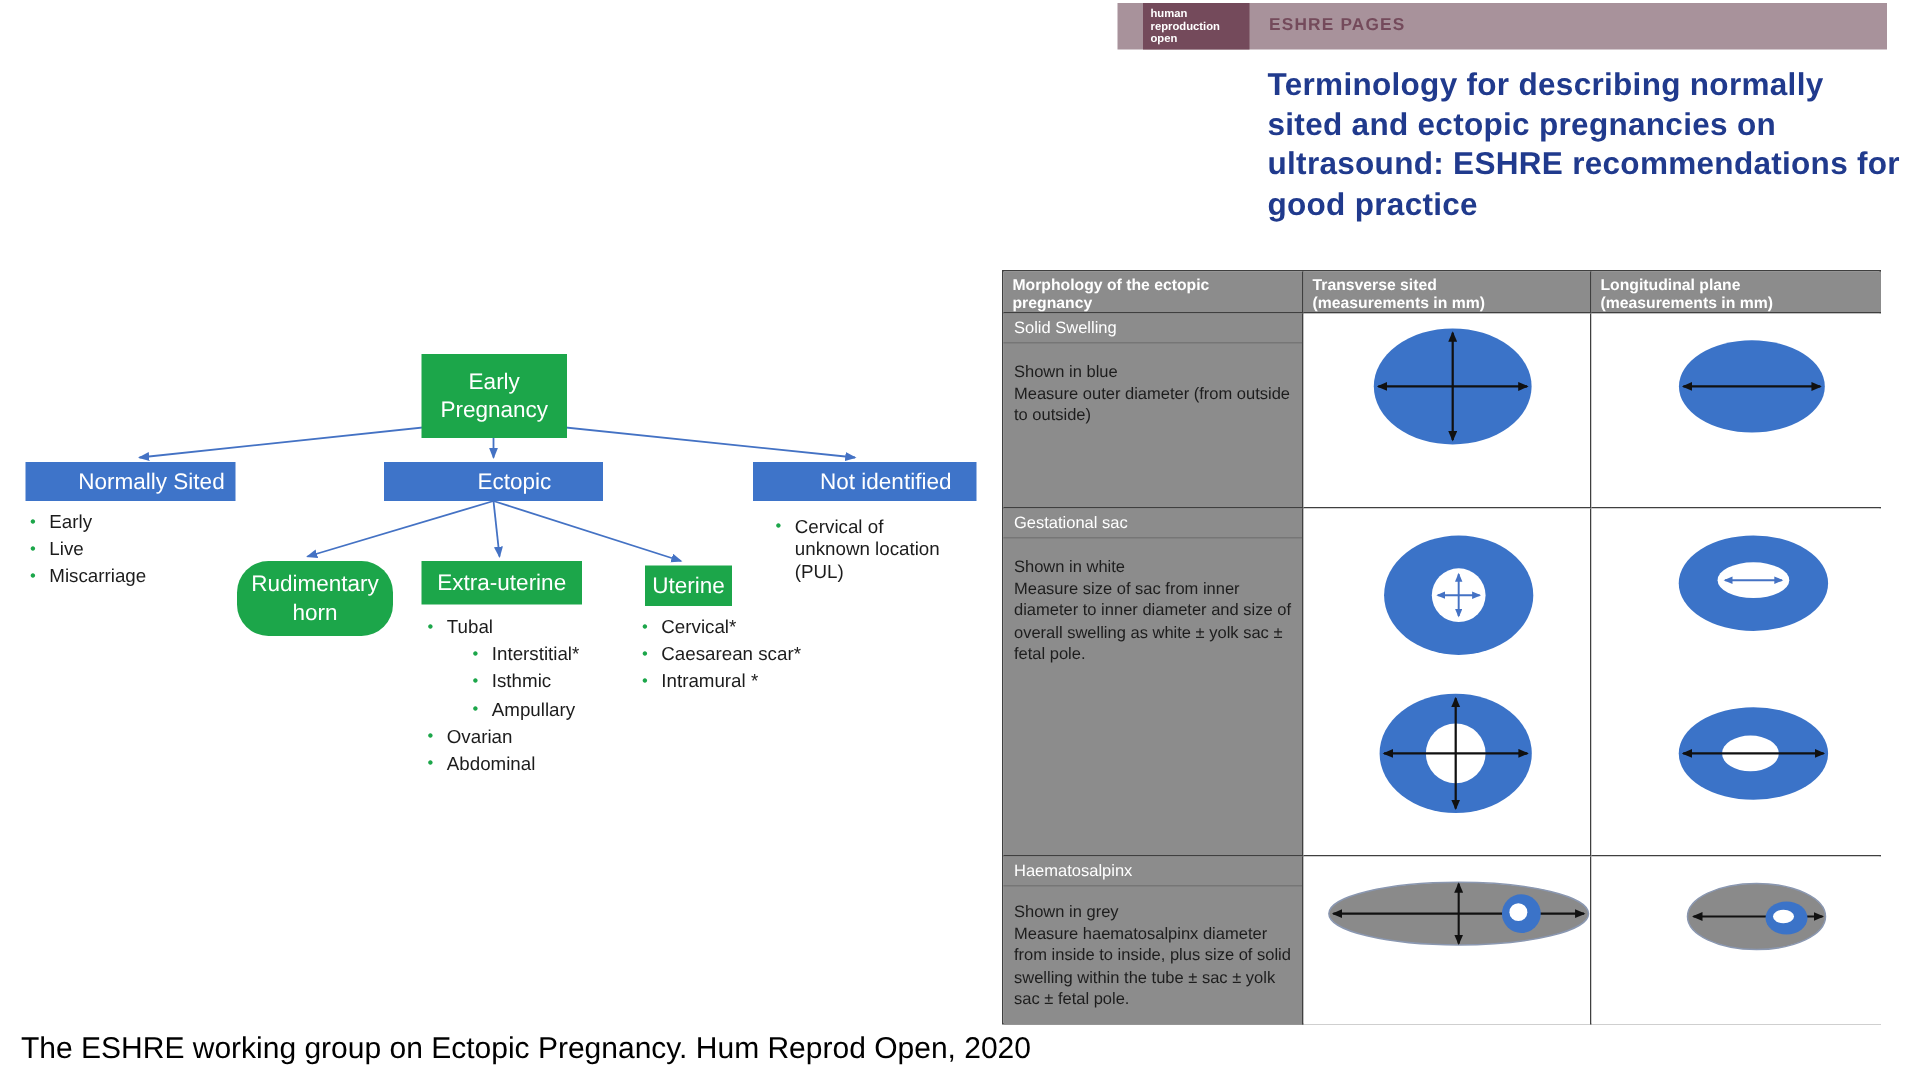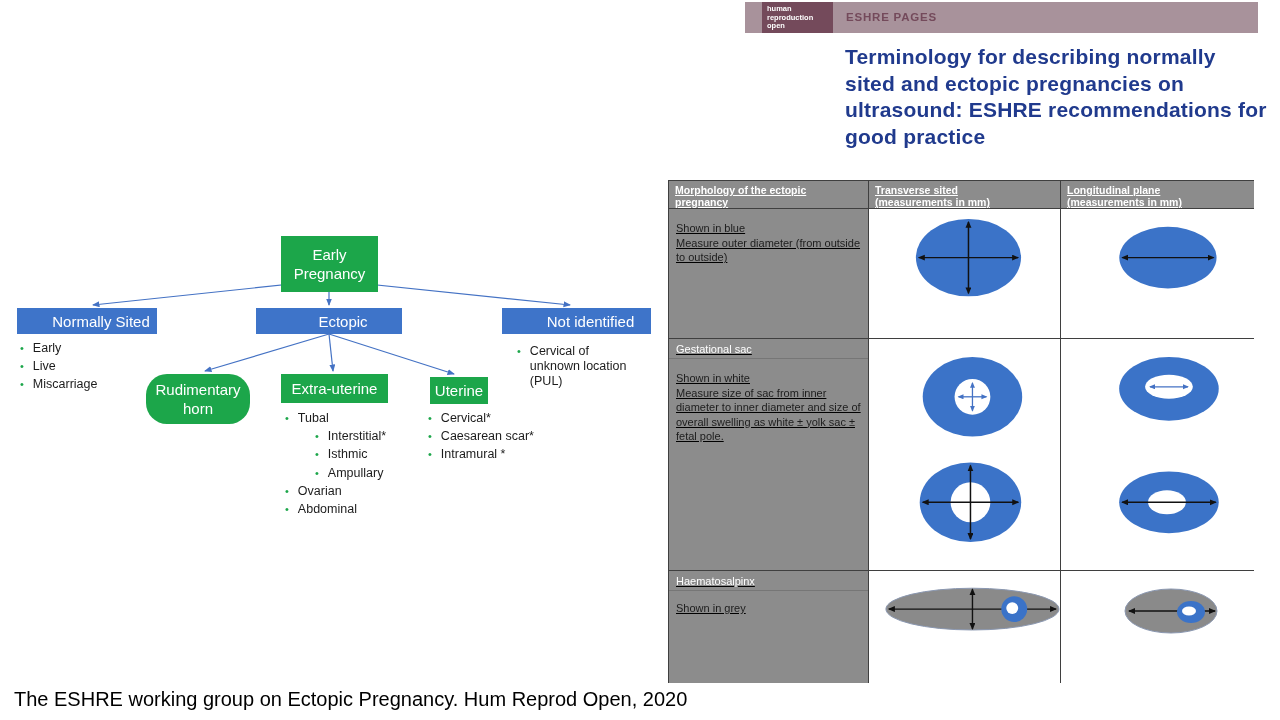--- a/index.html
+++ b/index.html
@@ -30,21 +30,21 @@
   .li { display:flex; align-items:flex-start; margin-bottom:3.2px; }
   .li.sub { margin-left:30px; }
   .blt { color:#1CA64A; font-size:11px; line-height:15px; margin-right:9px; }
   .li span.lbl { line-height:15px; }
 
   
   .tbl { left:668px; top:180px; width:586px; height:503px;
          display:grid; grid-template-columns:200px 192px 193px;
          grid-template-rows:28px 130px 232px 112px;
          border:1px solid #3f3f3f; background:#fff; }
-  .cell { border-right:1px solid #3f3f3f; border-bottom:1px solid #3f3f3f;text-decoration:underline; }
+  .cell { border-right:1px solid #3f3f3f; border-bottom:1px solid #3f3f3f; }
   .cell.lastcol { border-right:none; }
   .cell.lastrow { border-bottom:none; }
   .hcell { background:#8C8C8C; color:#fff; font-size:10.5px; font-weight:bold;
            line-height:12px; padding:3px 6px; }
   .desc { background:#8C8C8C; }
   .row-name { color:#fff; font-size:11px; padding:4px 7px 3px;
               border-bottom:1px solid #767676; }
   .row-body { color:#1d1d1d; font-size:11px; line-height:14.5px; padding:12px 7px 0; }
   .diag { background:#fff; }
   .diag svg { display:block; width:100%; height:100%; }
@@ -79,21 +79,21 @@
     <line x1="329" y1="334" x2="205" y2="371" marker-end="url(#cb)"></line>
     <line x1="329" y1="334" x2="333" y2="371" marker-end="url(#cb)"></line>
     <line x1="329" y1="334" x2="454" y2="374" marker-end="url(#cb)"></line>
   </g>
 </svg>
 
 <div class="abs node green" style="left:281px; top:236px; width:97px; height:56px;">Early Pregnancy</div>
 <div class="abs node blue" style="left:17px; top:308px; width:140px; height:26px;">Normally Sited</div>
 <div class="abs node blue" style="left:256px; top:308px; width:146px; height:26px;">Ectopic</div>
 <div class="abs node blue" style="left:502px; top:308px; width:149px; height:26px;">Not identified</div>
-<div class="abs node green" style="left:146px; top:374px; width:104px; height:50px;border-radius:21px;">Rudimentary horn</div>
+<div class="abs node green" style="left:158px; top:374px; width:104px; height:50px;border-radius:21px;">Rudimentary horn</div>
 <div class="abs node green" style="left:281px; top:374px; width:107px; height:29px;">Extra-uterine</div>
 <div class="abs node green" style="left:430px; top:377px; width:58px; height:27px;">Uterine</div>
 
 <div class="blist" style="left:20px; top:341px;">
   <div class="li">
       <span class="blt">•</span>
       <span class="lbl">Early</span>
     </div>
   <div class="li">
       <span class="blt">•</span>
@@ -163,20 +163,21 @@
   <div class="cell hcell">
     <div>Transverse sited</div>
     <div>(measurements in mm)</div>
   </div>
   <div class="cell hcell lastcol">
     <div>Longitudinal plane</div>
     <div>(measurements in mm)</div>
   </div>
 
   <div class="cell desc">
+    <div class="row-name">Solid Swelling</div>
     <div class="row-body">
       <div>Shown in blue</div>
       <div>Measure outer diameter (from outside to outside)</div>
     </div>
   </div>
   <div class="cell diag">
     <svg viewBox="0 0 192 130">
       <defs>
           <marker id="k1" markerWidth="9" markerHeight="8" refX="6" refY="3" orient="auto-start-reverse" markerUnits="userSpaceOnUse">
             <path d="M0,0 L7,3 L0,6 z" fill="#111"></path>
@@ -248,20 +249,21 @@
       <ellipse cx="108" cy="164" rx="50" ry="31" fill="#3B73C8"></ellipse>
       <ellipse cx="106" cy="164" rx="19" ry="12" fill="#fff"></ellipse>
       <line x1="61" y1="164" x2="155" y2="164" stroke="#111" stroke-width="1.5" marker-start="url(#k4)" marker-end="url(#k4)"></line>
     </svg>
   </div>
 
   <div class="cell desc lastrow">
     <div class="row-name">Haematosalpinx</div>
     <div class="row-body" style="padding-top:10px;">
       <div>Shown in grey</div>
+      <div>Measure haematosalpinx diameter from inside to inside, plus size of solid swelling within the tube ± sac ± yolk sac ± fetal pole.</div>
     </div>
   </div>
   <div class="cell diag lastrow">
     <svg viewBox="0 0 192 112">
       <defs>
           <marker id="k5" markerWidth="9" markerHeight="8" refX="6" refY="3" orient="auto-start-reverse" markerUnits="userSpaceOnUse">
             <path d="M0,0 L7,3 L0,6 z" fill="#111"></path>
           </marker>
         </defs>
       <ellipse cx="104" cy="38" rx="87" ry="21" fill="#8A8A8A" stroke="#8A97B0" stroke-width="1"></ellipse>

